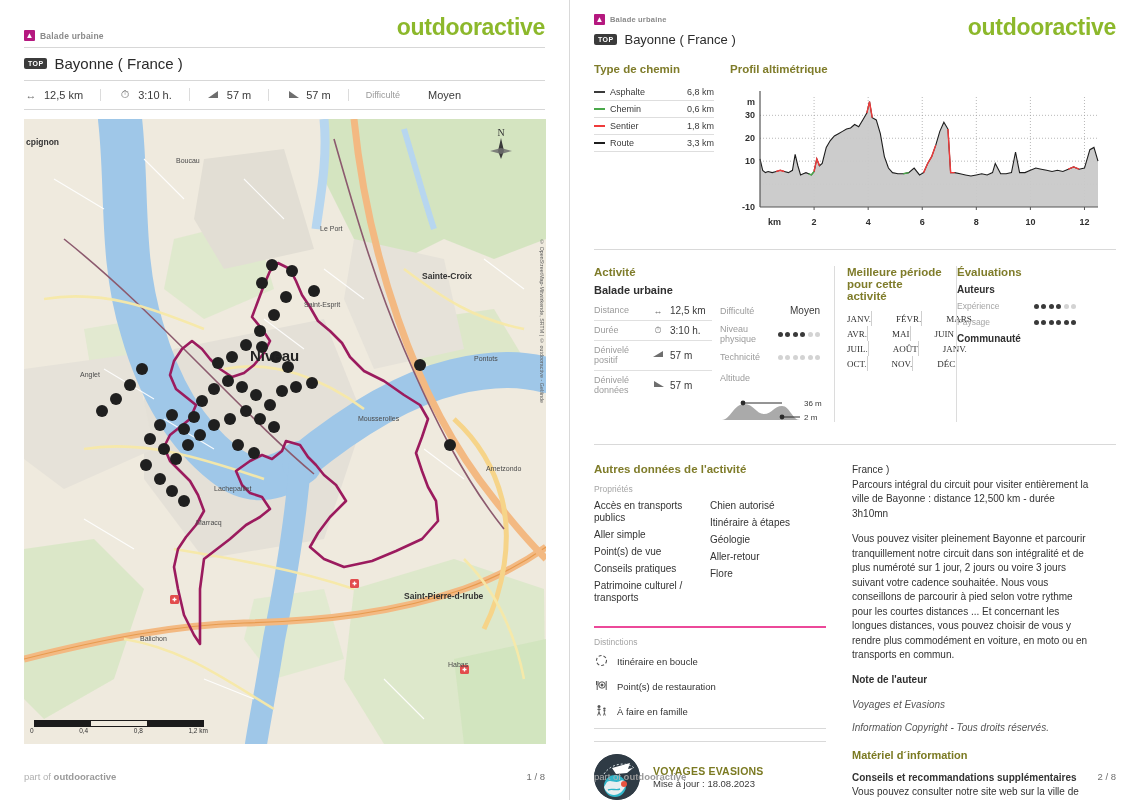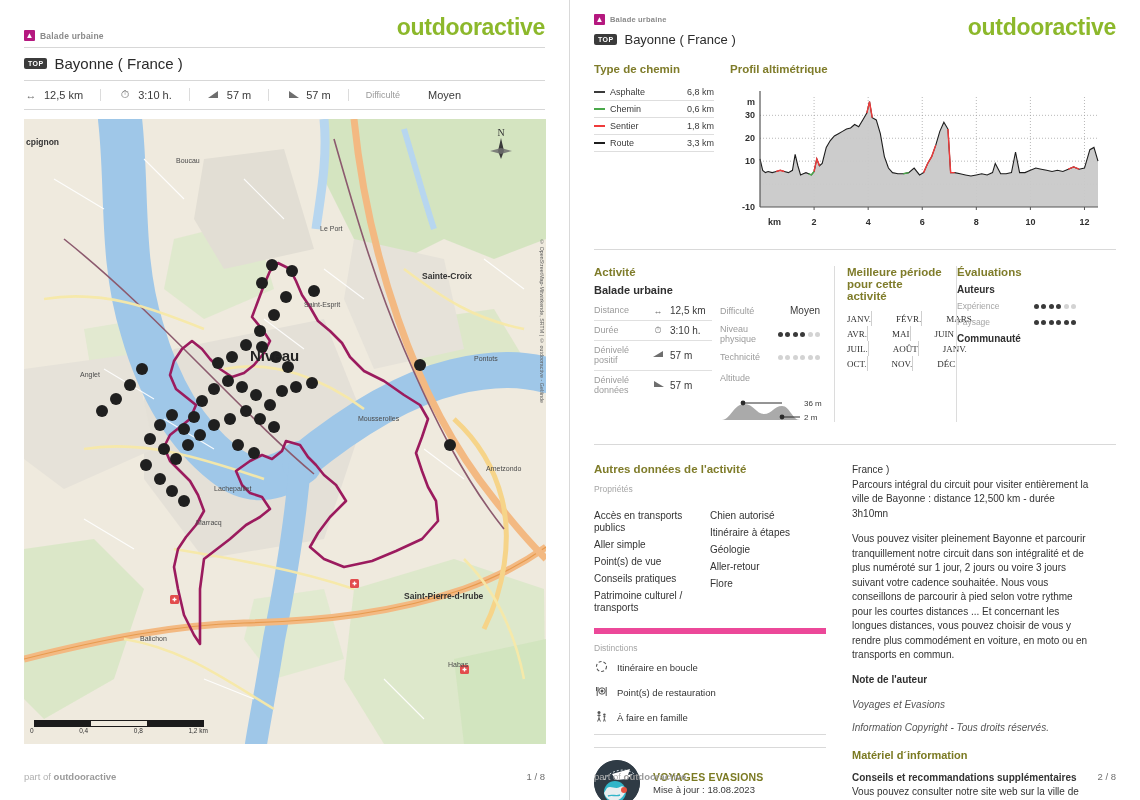--- a/index.html
+++ b/index.html
@@ -127,21 +127,21 @@
 
   .eval-sub { font-weight:bold; font-size:10px; color:#2f2f2f; margin-top:6px; }
   .eval-row { display:flex; justify-content:space-between; align-items:center; margin-top:6px; }
   .eval-row .k { color:#a5a5a5; font-size:8.5px; }
 
   .lower { display:flex; margin-top:18px; }
   .lower .col-l { width:248px; padding-right:16px; }
   .lower .col-r { width:248px; padding-left:10px; }
 
   .sub-gray { color:#a5a5a5; font-size:8.5px; margin-top:9px; }
-  .props { display:flex; margin-top:13px; border-bottom:6px solid #ec4899; padding-bottom:12px; }
+  .props { display:flex; margin-top:3px; border-bottom:2px solid #ec4899; padding-bottom:20px; }
   .props .pcol { width:50%; }
   .props .pitem { font-size:10px; color:#333; padding:2.5px 0; line-height:1.2; }
 
   .dist-item { display:flex; align-items:center; gap:8px; font-size:9.5px; color:#333; padding:5px 0; }
   .dist-ic { width:15px; text-align:center; color:#555; font-size:11px; }
 
   .author-box { display:flex; align-items:center; gap:13px; margin-top:12px; padding-top:12px; border-top:1px solid #d9d9d9; }
   .author-logo { width:46px; height:46px; border-radius:50%; background:#2f3b45; position:relative; overflow:hidden; flex:none; }
   .author-name { font-weight:bold; font-size:10.5px; color:#7b7a22; letter-spacing:.2px; }
   .author-upd { font-size:9.5px; color:#3a3a3a; margin-top:1px; }

